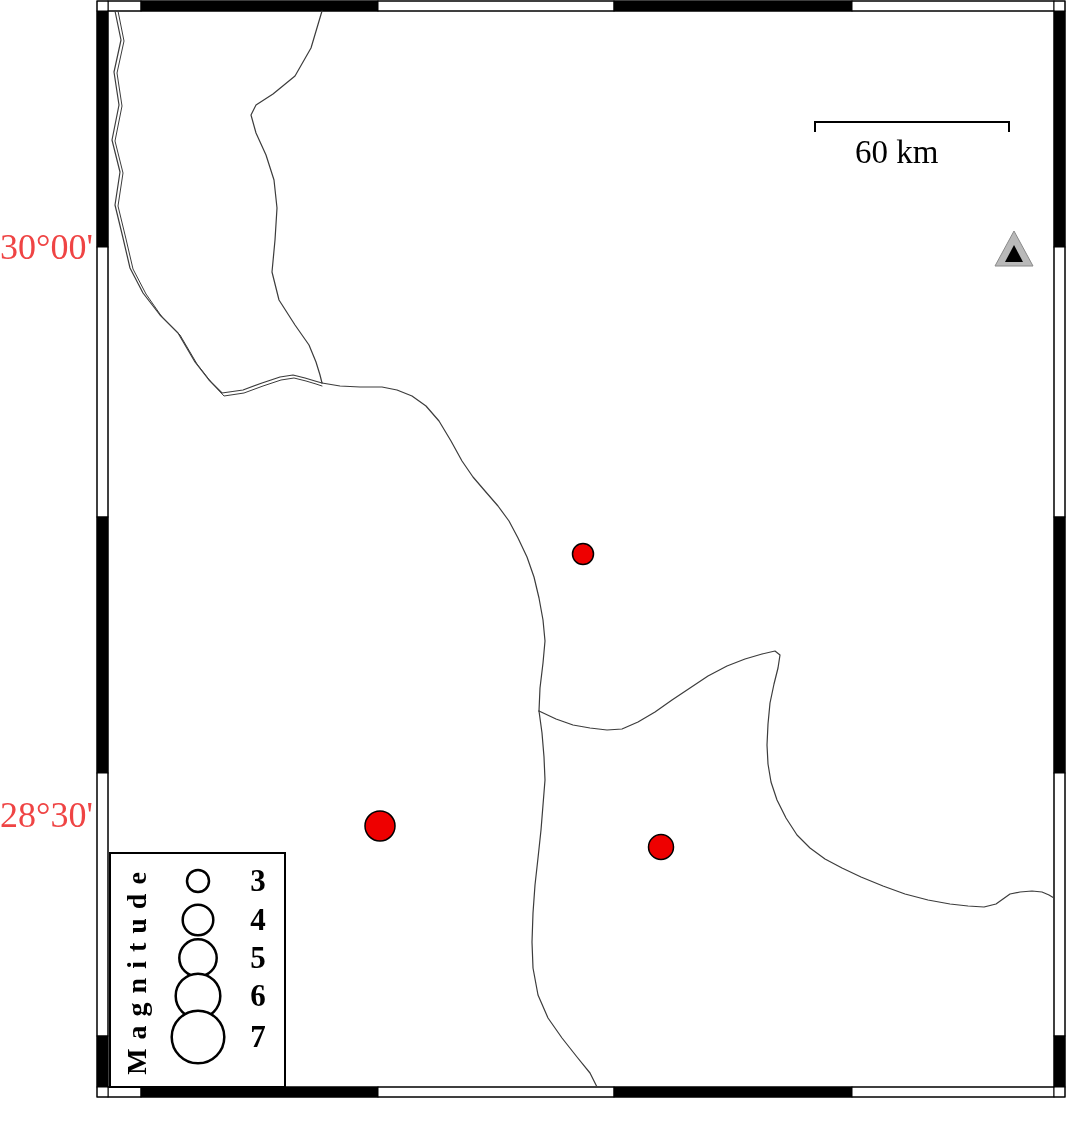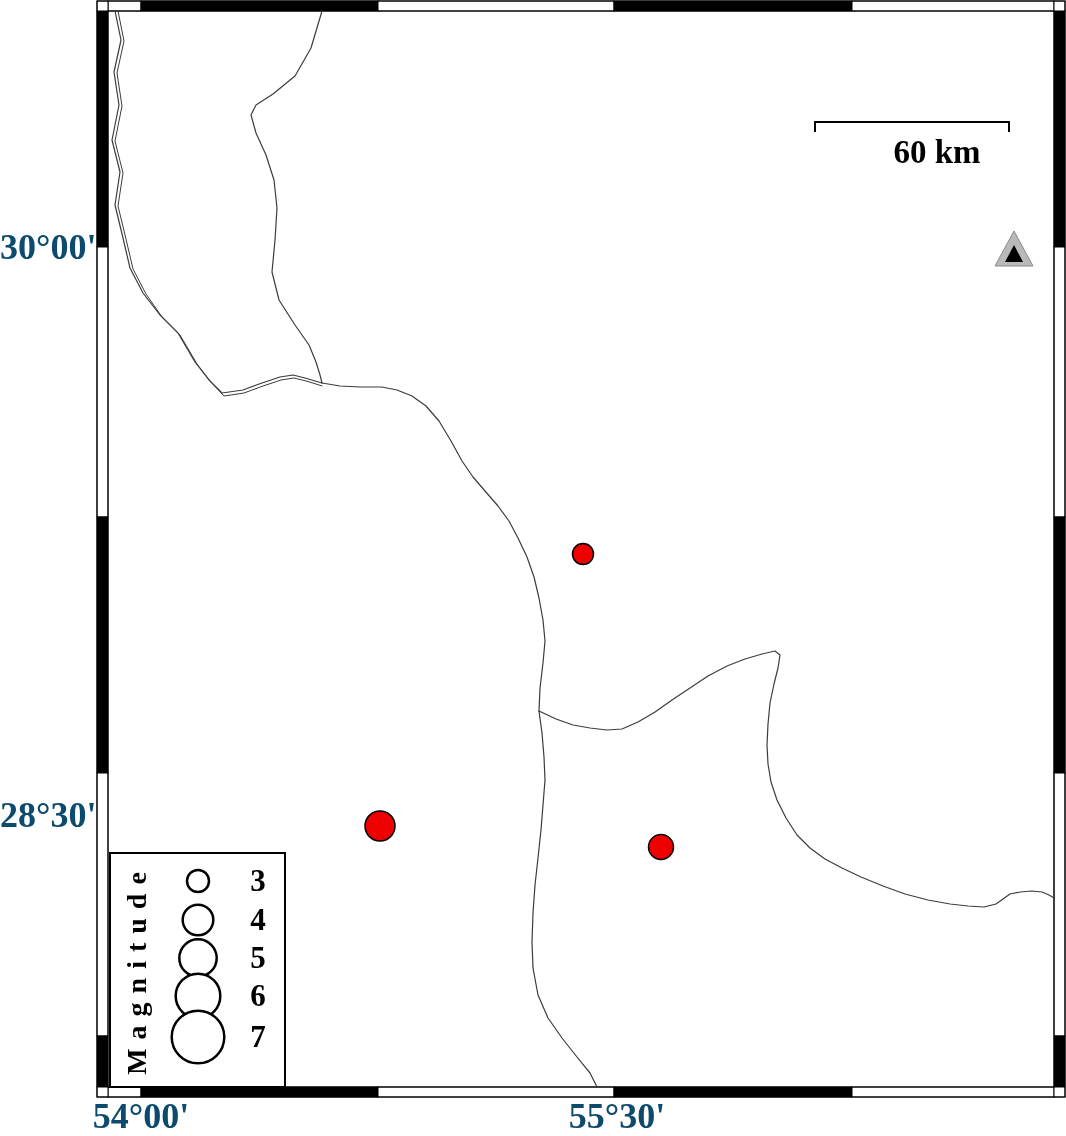--- a/index.html
+++ b/index.html
@@ -6,35 +6,35 @@
   #stage{
     position:relative;
     width:1066px;height:1136px;
     background:#fff;
     font-family:"Liberation Serif","DejaVu Serif",serif;
     overflow:hidden;
   }
   #map-svg{position:absolute;left:0;top:0;}
   .axis-label{
     position:absolute;
-    font-weight:bold;
+    font-weight:normal;
     font-size:36px;
-    color:#0c4a6e;
+    color:#ef4444;
     line-height:36px;
     white-space:nowrap;
   }
   .lat-label{left:0;width:90px;text-align:right;height:36px;}
   .lon-label{width:160px;text-align:center;top:1098px;}
   .scale-label{
     position:absolute;
-    font-weight:bold;
+    font-weight:normal;
     font-size:33px;
     color:#000;
-    width:200px;left:837px;top:134px;
-    text-align:center;
+    width:200px;left:855px;top:134px;
+    text-align:left;
     white-space:nowrap;
   }
   .legend-title{
     position:absolute;
     left:137px;top:969px;
     transform:translate(-50%,-50%) rotate(-90deg);
     font-weight:bold;
     font-size:28px;
     letter-spacing:9px;
     color:#000;
@@ -96,22 +96,20 @@
       <circle cx="198" cy="881" r="11" fill="#fff" stroke="#000" stroke-width="2.5"></circle>
       <circle cx="198" cy="920" r="15.3" fill="#fff" stroke="#000" stroke-width="2.5"></circle>
       <circle cx="198" cy="958" r="18.7" fill="#fff" stroke="#000" stroke-width="2.5"></circle>
       <circle cx="198" cy="996" r="22.3" fill="#fff" stroke="#000" stroke-width="2.5"></circle>
       <circle cx="198" cy="1037" r="26.3" fill="#fff" stroke="#000" stroke-width="2.5"></circle>
     </svg>
 
   <div class="axis-label lat-label" style="top:229px;">30°00'</div>
   <div class="axis-label lat-label" style="top:797px;">28°30'</div>
 
-  <div class="axis-label lon-label" style="left:61px;">54°00'</div>
-  <div class="axis-label lon-label" style="left:537px;">55°30'</div>
 
   <div class="scale-label">60 km</div>
 
   <div class="legend-title">Magnitude</div>
   <div class="legend-num" style="left:258px;top:881px;">3</div>
   <div class="legend-num" style="left:258px;top:920px;">4</div>
   <div class="legend-num" style="left:258px;top:958px;">5</div>
   <div class="legend-num" style="left:258px;top:996px;">6</div>
   <div class="legend-num" style="left:258px;top:1037px;">7</div>
 </div>

